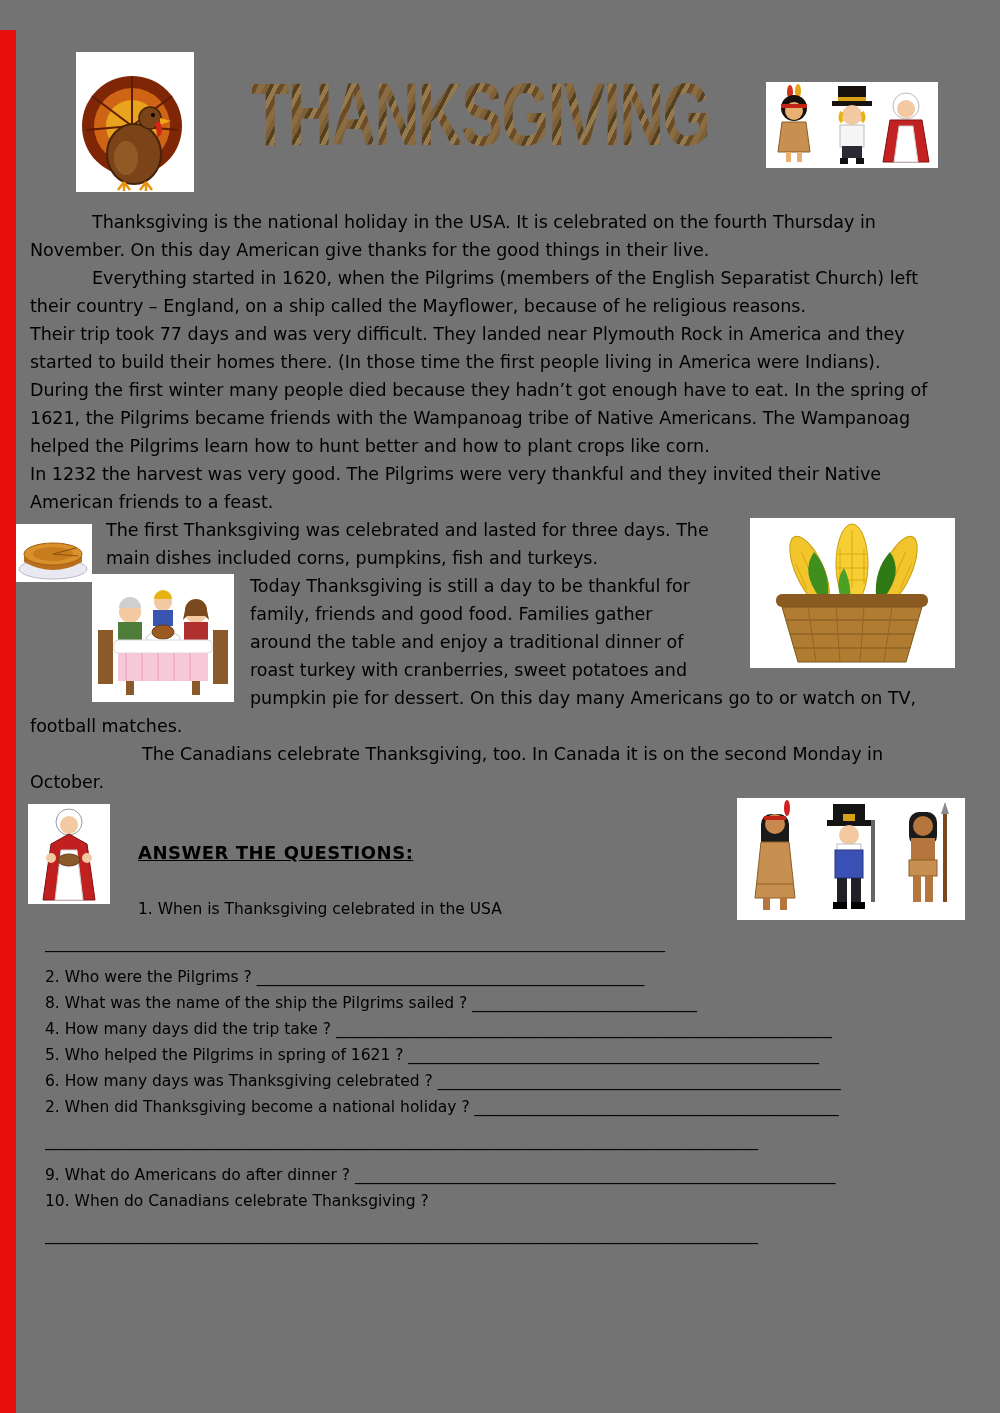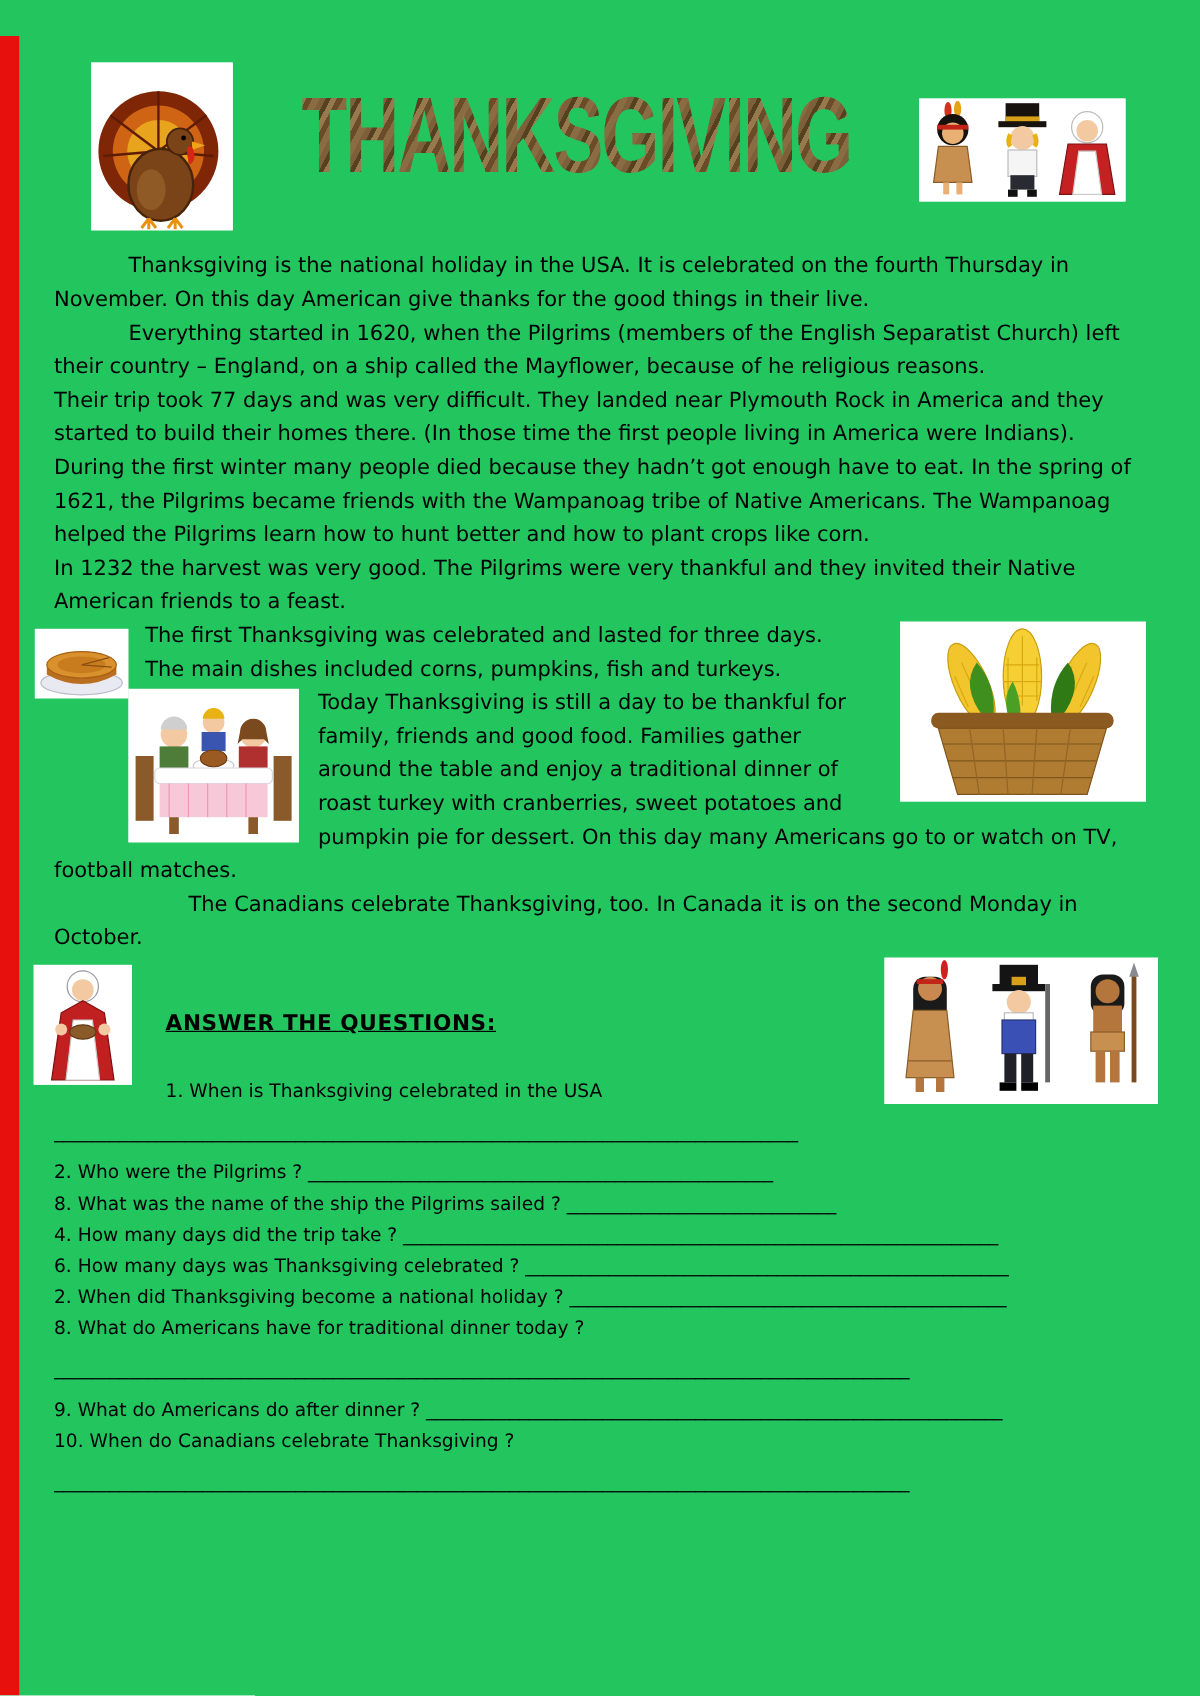--- a/index.html
+++ b/index.html
@@ -1,19 +1,19 @@
 <!DOCTYPE html>
 <html><head>
 <meta charset="utf-8">
 <style>
   html,body{margin:0;padding:0;background:#ffffff;}
   .page{
     position:relative;
     width:1000px;height:1413px;
-    background:#22c55e;
+    background:#737373;
     font-family:"DejaVu Sans", sans-serif;
     color:#000;
     overflow:hidden;
   }
   .stripe{
     position:absolute;left:0;top:30px;bottom:0;width:16px;
     background:#e8100c;
   }
   
   .header{
@@ -35,21 +35,21 @@
     background:repeating-linear-gradient(127deg,
       #7d5f3a 0 5px,#55401f 5px 9px,#967a4e 9px 14px,
       #6a4c28 14px 19px,#8a6c42 19px 25px);
     -webkit-background-clip:text;background-clip:text;
     color:#6b4f2e;
     -webkit-text-fill-color:transparent;
   }
   .pilgrims-box{flex:none;width:172px;height:86px;background:#fff;margin-top:30px;}
   
   .content{
-    padding:16px 45px 0 45px;
+    padding:16px 45px 0 30px;
     font-size:17.5px;line-height:28px;
   }
   .content p{margin:0;}
   .indent{text-indent:62px;}
   .indent-big{margin-left:126px;}
   .canada{margin-left:78px;text-indent:112px;}
   .pie-float{float:left;width:78px;height:58px;background:#fff;margin:8px 14px 6px -16px;}
   .corn-float{float:right;width:205px;height:150px;background:#fff;margin:2px 0 8px 40px;}
   .family-float{float:left;width:142px;height:128px;background:#fff;margin:2px 16px 4px -14px;}
   
@@ -257,21 +257,21 @@
       </svg>
     </div>
 
     <h2>ANSWER THE QUESTIONS:</h2>
 
     <p class="q-first">1. When is Thanksgiving celebrated in the USA</p>
     <p class="gap-top">________________________________________________________________________________</p>
     <p class="gap-top">2. Who were the Pilgrims ? __________________________________________________</p>
     <p>8. What was the name of the ship the Pilgrims sailed ? _____________________________</p>
     <p>4. How many days did the trip take ? ________________________________________________________________</p>
+    <p>5. Who helped the Pilgrims in spring of 1621 ? _____________________________________________________</p>
     <p>6. How many days was Thanksgiving celebrated ? ____________________________________________________</p>
     <p>2. When did Thanksgiving become a national holiday ? _______________________________________________</p>
-    <p>8. What do Americans have for traditional dinner today ?</p>
     <p class="gap-top">____________________________________________________________________________________________</p>
     <p class="gap-top">9. What do Americans do after dinner ? ______________________________________________________________</p>
     <p> 10. When do Canadians celebrate Thanksgiving ?</p>
     <p class="gap-top">____________________________________________________________________________________________</p>
   </div>
 </div>
 
 </body></html>

